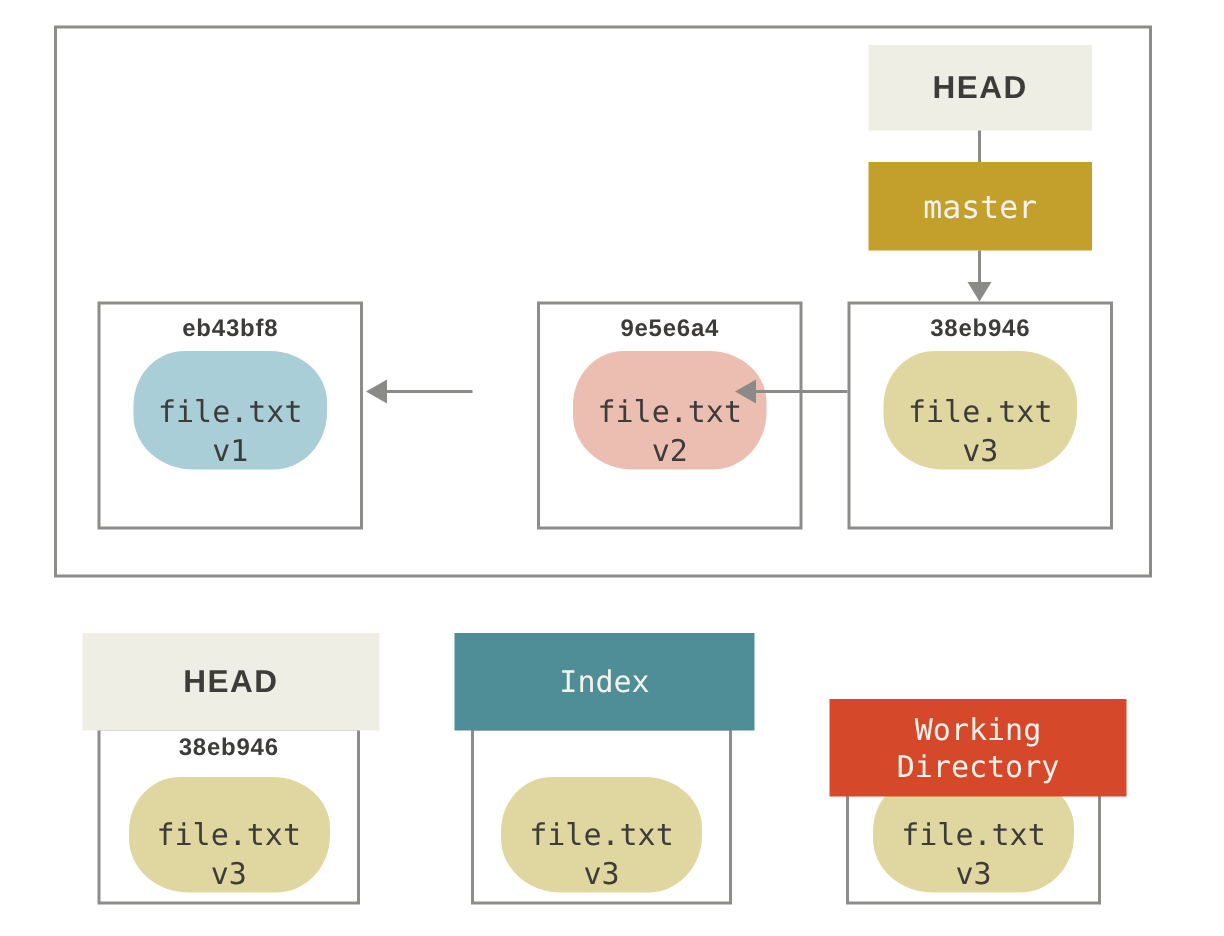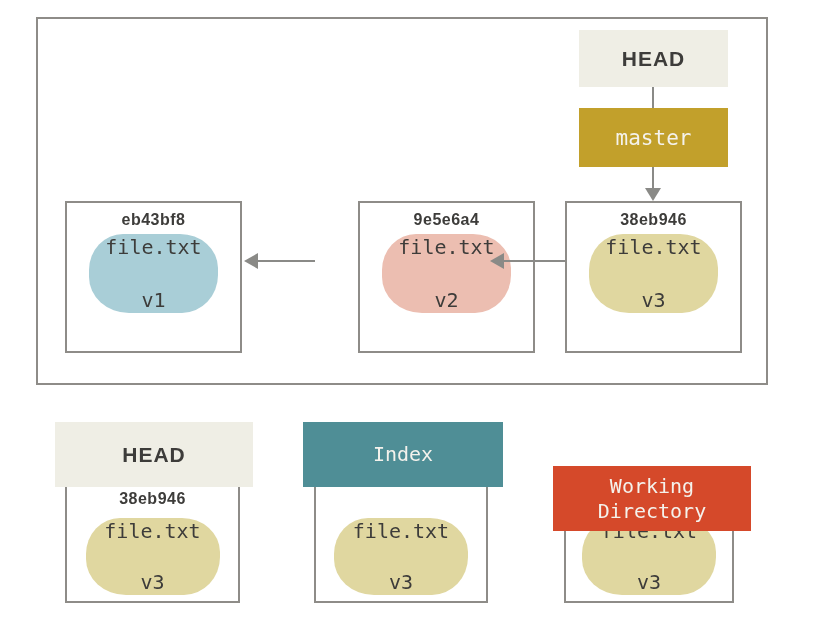--- a/index.html
+++ b/index.html
@@ -63,21 +63,21 @@
     display: flex; flex-direction: column; align-items: center;
   }
   .commit-1 { left: 65px; }
   .commit-2 { left: 315px; margin-left: 43px; }
   .commit-3 { left: 565px; }
   .commit-hash {
     margin-top: 7px; font-size: 16px; letter-spacing: 0.5px; color: var(--text-dark);
     line-height: 20px;
   }
   .pill {
-    display: flex; flex-direction: column; align-items: center; justify-content: space-between;
+    display: flex; flex-direction: column; align-items: center; justify-content: flex-end;
     text-align: center; font-size: 20px; line-height: 26px; color: var(--text-dark);
     border-radius: 34px 38px 36px 40px / 36px 34px 38px 36px;
   }
   .pill-top { width: 129px; height: 79px; margin-top: 4px; }
   .bg-blue { background: var(--pill-blue); }
   .bg-salmon { background: var(--pill-salmon); }
   .bg-khaki { background: var(--pill-khaki); }
 
   .hline { position: absolute; height: 2px; background: var(--line-gray); }
   .arrowA-line { left: 257px; top: 260px; width: 58px; }

